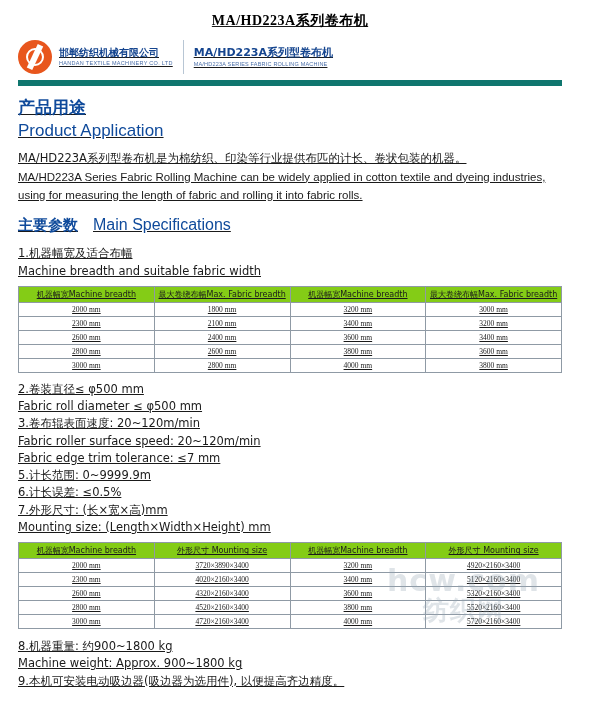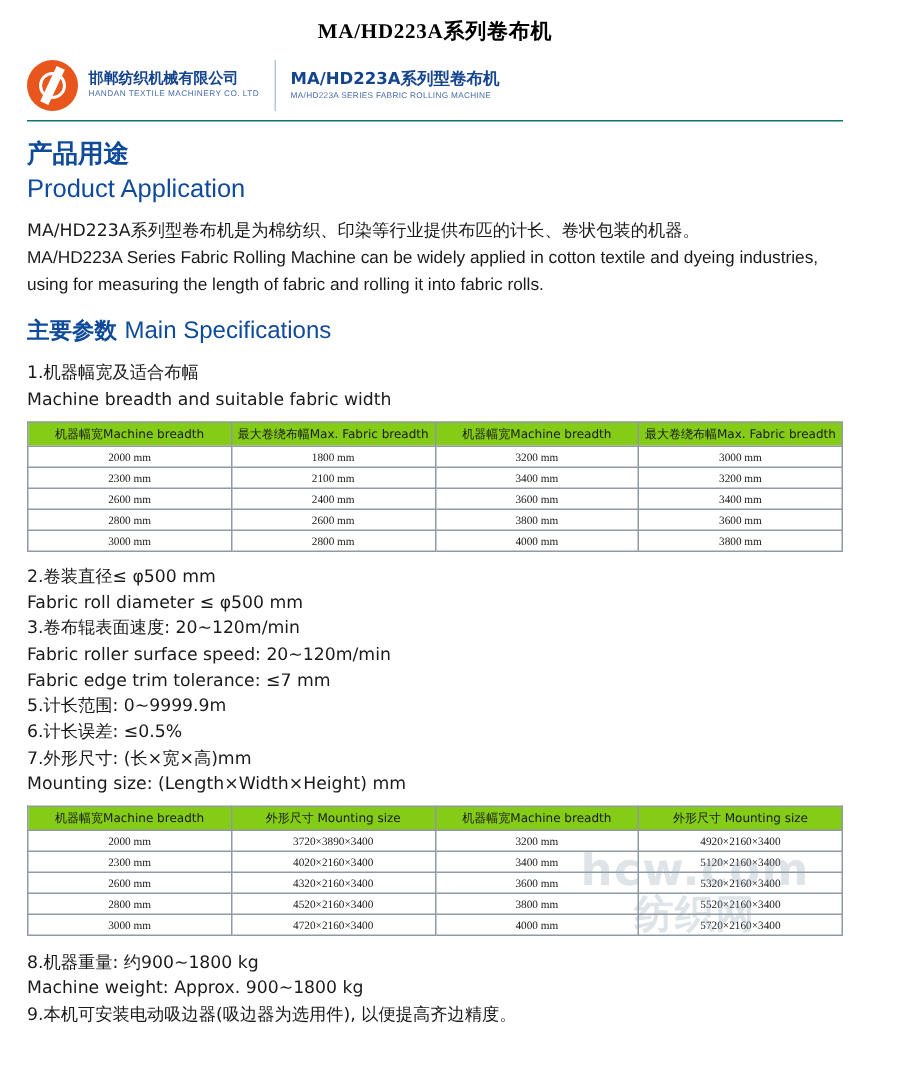--- a/index.html
+++ b/index.html
@@ -14,36 +14,37 @@
     color: #1a1a1a;
     position: relative;
     overflow: hidden;
   }
   .page {
     position: relative;
     width: 580px;
     height: 722px;
     box-sizing: border-box;
     padding: 0 18px;
+    text-decoration: underline;
   }
   .doc-title {
     text-align: center;
     font-family: "Liberation Serif", serif;
     font-weight: bold;
     font-size: 14px;
     letter-spacing: 0.5px;
     padding-top: 12px;
     padding-bottom: 10px;
     color: #000;
   }
   
   .header {
     display: flex;
     align-items: center;
-    border-bottom: 1px solid #0f766e;
+    border-bottom: 6px solid #0f766e;
     padding-bottom: 6px;
     margin-bottom: 10px;
   }
   .logo-mark {
     width: 34px;
     height: 34px;
     border-radius: 50%;
     background: #e8561d;
     position: relative;
     flex: 0 0 auto;
@@ -117,21 +118,21 @@
     color: #0f4a9b;
     font-family: "Liberation Sans", sans-serif;
     margin-top: 2px;
     margin-bottom: 9px;
   }
   .sec-inline {
     margin-top: 12px;
     margin-bottom: 10px;
     display: flex;
     align-items: baseline;
-    gap: 5px;
+    gap: 15px;
   }
   .sec-inline .sec-cn2 {
     font-size: 15px;
     font-weight: bold;
     color: #0f4a9b;
     font-family: "DejaVu Sans", sans-serif;
   }
   .sec-inline .sec-en2 {
     font-size: 16px;
     color: #0f4a9b;

